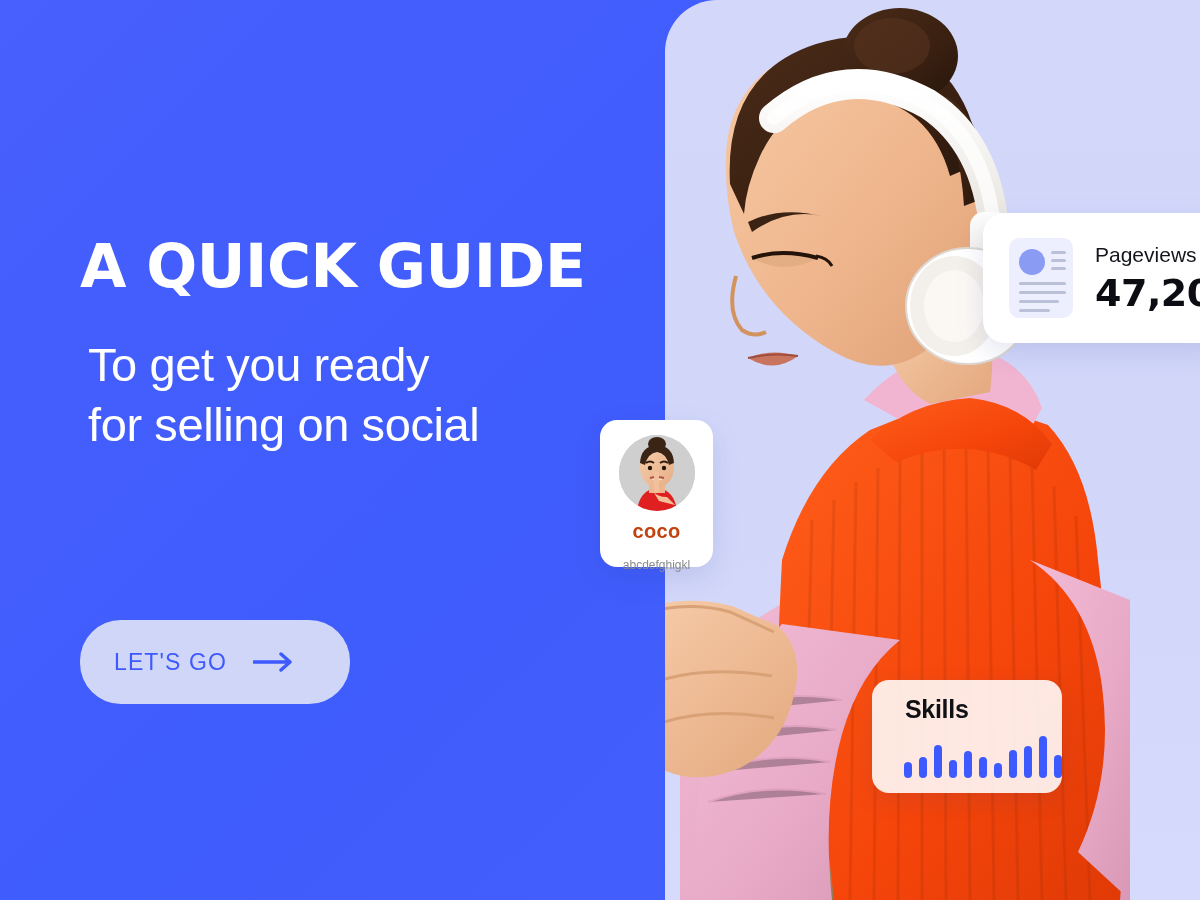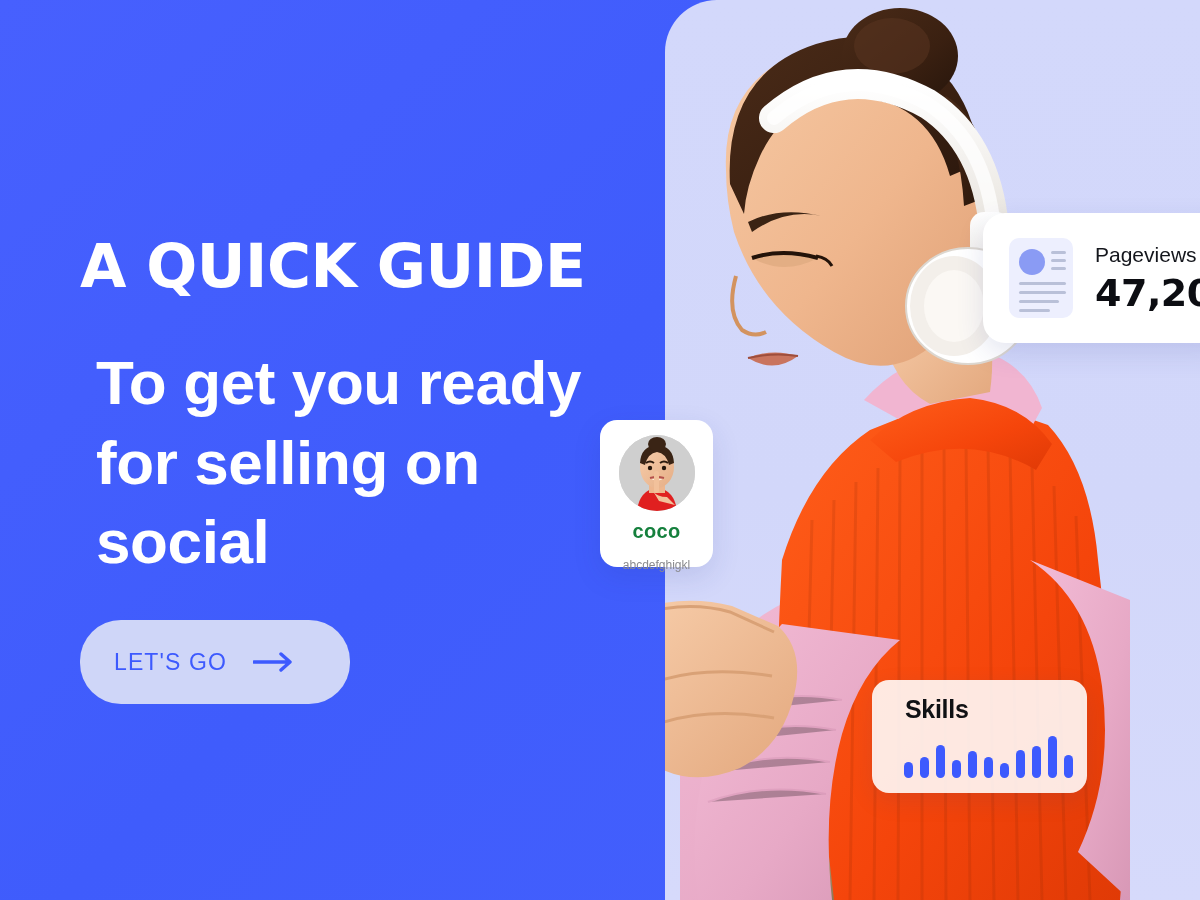--- a/index.html
+++ b/index.html
@@ -42,26 +42,26 @@
     margin: 0;
     color: #ffffff;
     font-size: 60px;
     line-height: 1.02;
     font-weight: 700;
     letter-spacing: -0.5px;
     font-family: "DejaVu Sans", sans-serif;
     white-space: nowrap;
   }
   .subhead {
-    margin: 16px;
+    margin: 8px;
     padding-top: 30px;
     color: #ffffff;
-    font-size: 62px;
+    font-size: 47px;
     line-height: 1.28;
-    font-weight: 700;
+    font-weight: 400;
     letter-spacing: -0.4px;
     font-family: "Liberation Sans", sans-serif;
   }
   .subhead span { display: block; }
 
   
   .cta {
     position: absolute;
     left: 80px;
     top: 620px;
@@ -176,38 +176,38 @@
     height: 76px;
     border-radius: 50%;
     margin: 15px auto 0;
     overflow: hidden;
     background: #CFCFCF;
     position: relative;
   }
   .avatar svg { display: block; }
   .prof-name {
     margin-top: 9px;
-    color: #15803d;
+    color: #c2410c;
     font-size: 20px;
     font-weight: 700;
     letter-spacing: 0.3px;
     font-family: "Liberation Sans", sans-serif;
   }
   .prof-handle {
     margin-top: 15px;
     color: #8A8A8E;
     font-size: 12px;
     font-weight: 400;
     font-family: "Liberation Sans", sans-serif;
   }
 
   .card-skills {
     left: 872px;
     top: 680px;
-    width: 215px;
+    width: 190px;
     height: 113px;
     border-radius: 17px;
     background: rgba(255,255,255,0.88);
     box-shadow: 0 8px 24px rgba(40, 55, 140, 0.10);
   }
   .skills-title {
     color: #101114;
     font-size: 25px;
     font-weight: 700;
     letter-spacing: -0.3px;

